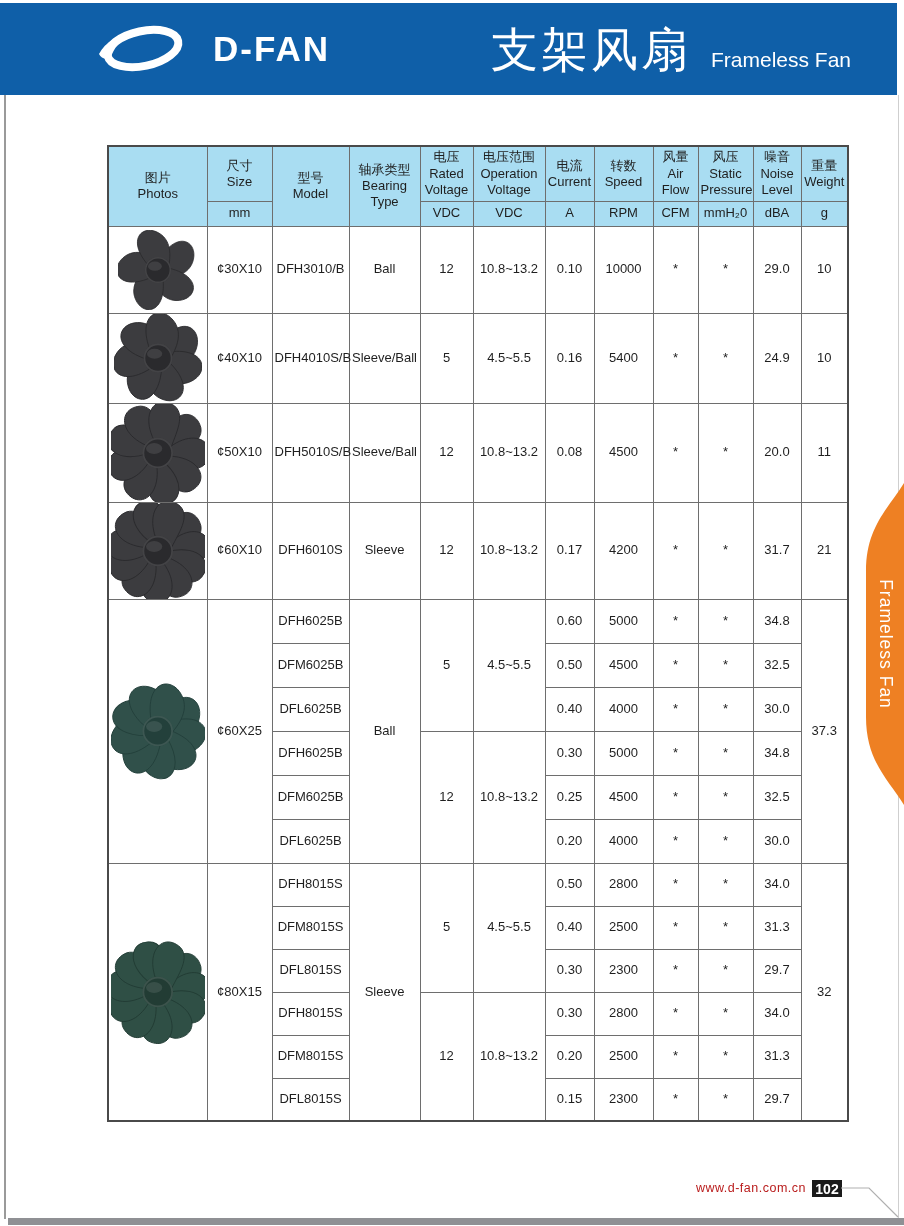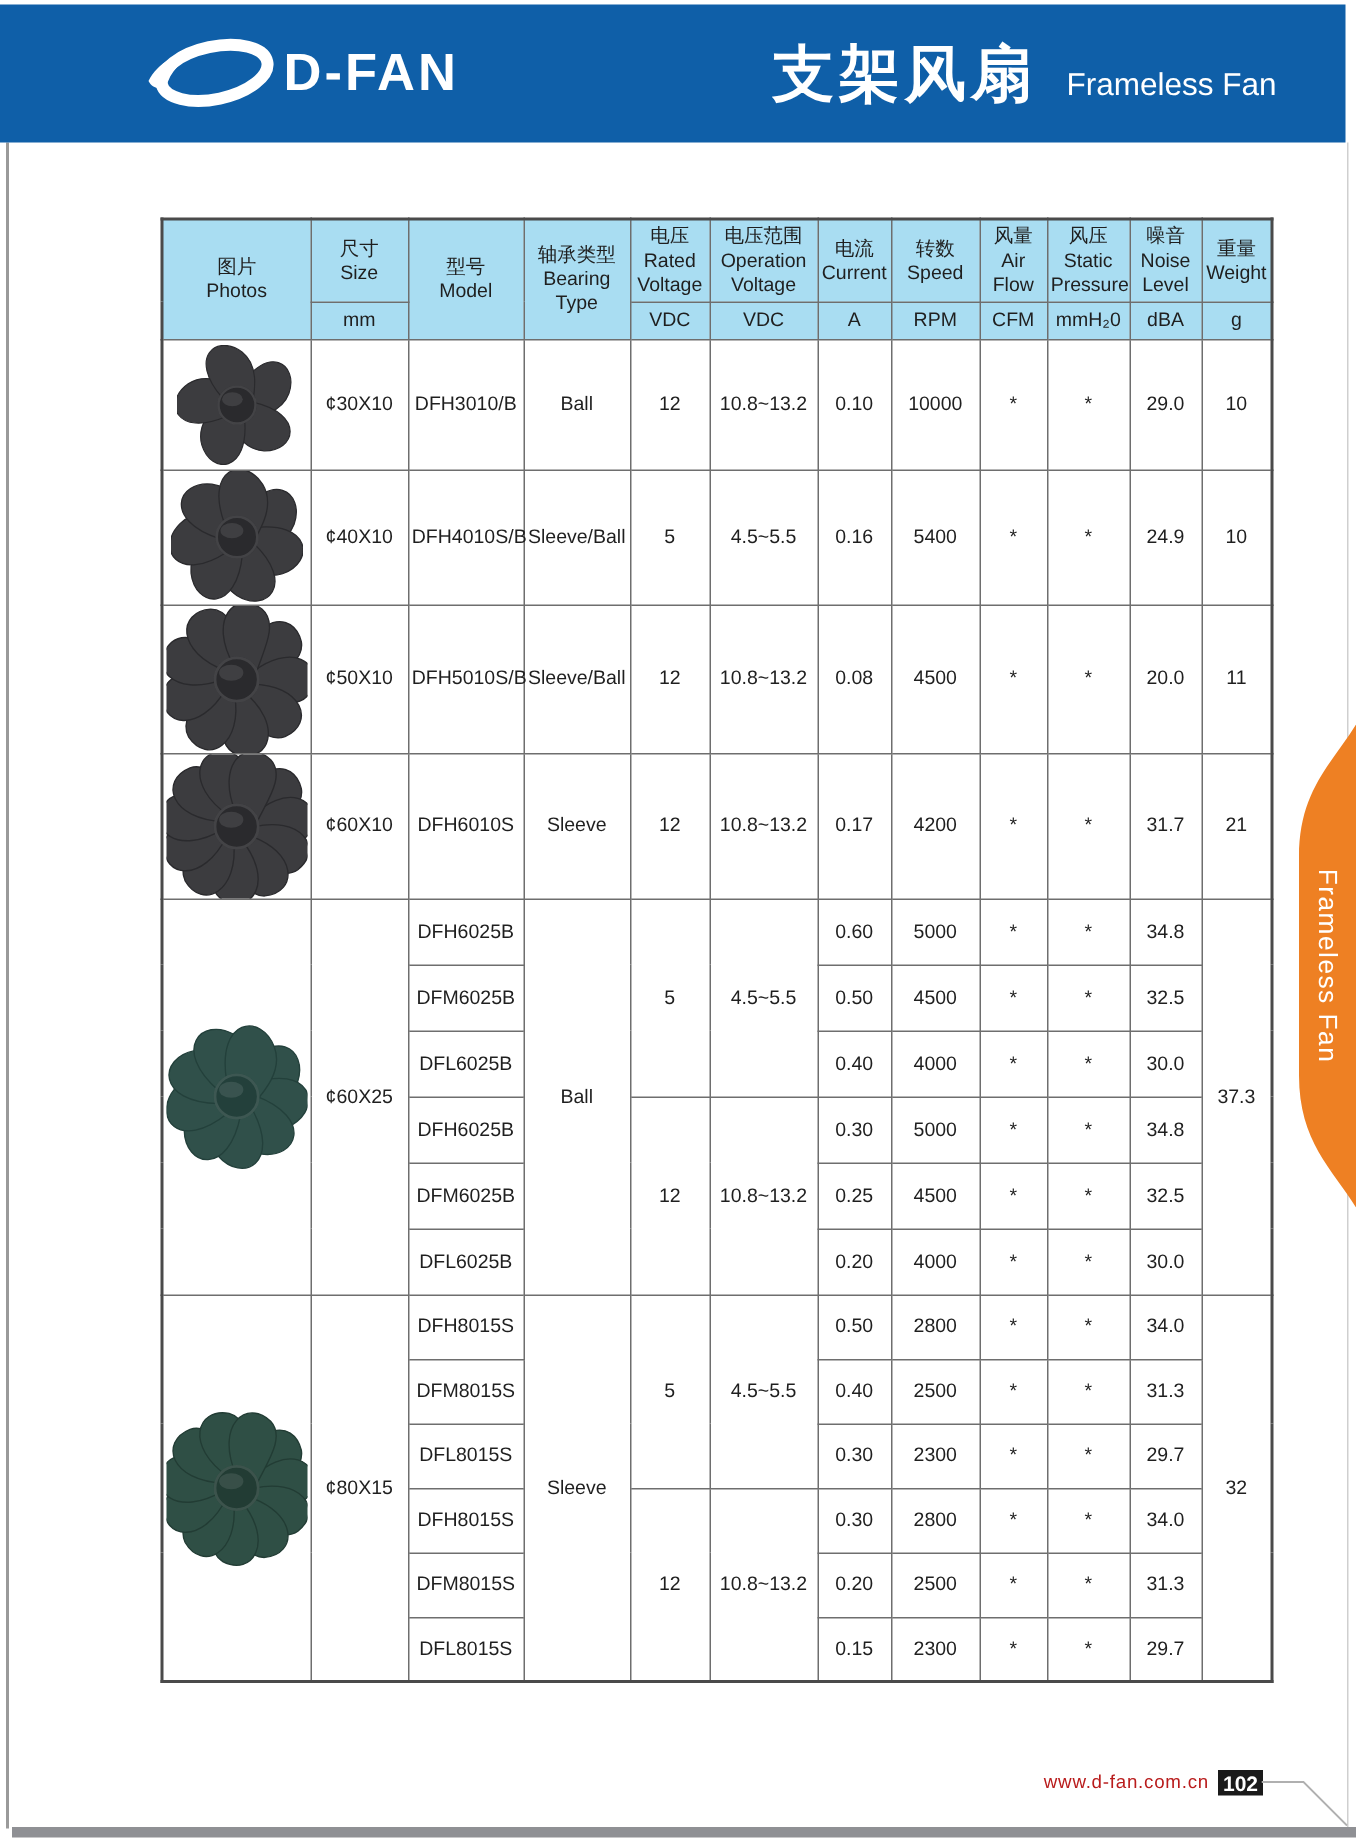--- a/index.html
+++ b/index.html
@@ -5,25 +5,25 @@
   html,body{margin:0;padding:0;background:#fff;}
   .page{position:relative;width:904px;height:1226px;background:#fff;overflow:hidden;
         font-family:"Liberation Sans",sans-serif;color:#222;}
   
   .edge-left{position:absolute;left:4px;top:95px;width:2px;height:1124px;background:#9a9a9a;}
   .edge-right{position:absolute;left:898px;top:95px;width:1px;height:1124px;background:#cfcfcf;}
   .edge-bottom{position:absolute;left:8px;top:1218px;width:896px;height:7px;background:#8f9094;}
   
   .header-bar{position:absolute;left:0;top:3px;width:897px;height:92px;background:#0f5fa8;
               display:flex;align-items:center;}
-  .logo{display:flex;align-items:center;margin-left:95px;}
+  .logo{display:flex;align-items:center;margin-left:95px;gap:24px;}
   .logo svg{display:block;}
   .brand{color:#fff;font-size:35px;font-weight:bold;letter-spacing:2px;margin-left:2px;}
   .titles{margin-left:auto;margin-right:46px;display:flex;align-items:flex-end;}
-  .title-zh{color:#fff;font-size:41px;font-weight:700;letter-spacing:3px;line-height:1;}
+  .title-zh{color:#fff;font-size:47px;font-weight:400;letter-spacing:3px;line-height:1;}
   .title-en{color:#fff;font-size:21px;margin-left:20px;margin-bottom:3px;line-height:1;}
   
   table.spec{position:absolute;left:107px;top:145px;width:740px;border-collapse:collapse;
              table-layout:fixed;border:2px solid #4a4a4a;}
   table.spec td,table.spec th{border:1px solid #6e6e6e;text-align:center;vertical-align:middle;
              font-size:13px;font-weight:normal;color:#1f1f1f;padding:0 2px;line-height:1.25;}
   table.spec th{background:#a9ddf2;}
   tr.hrow1{height:55px;} tr.hrow2{height:25px;}
   tr.rA{height:87px;padding-left:20px;} tr.rB{height:90px;margin-left:48px;} tr.rC{height:90px;} tr.rD{height:90px;}
   tr.rE{height:44px;} tr.rF{height:43px;}

